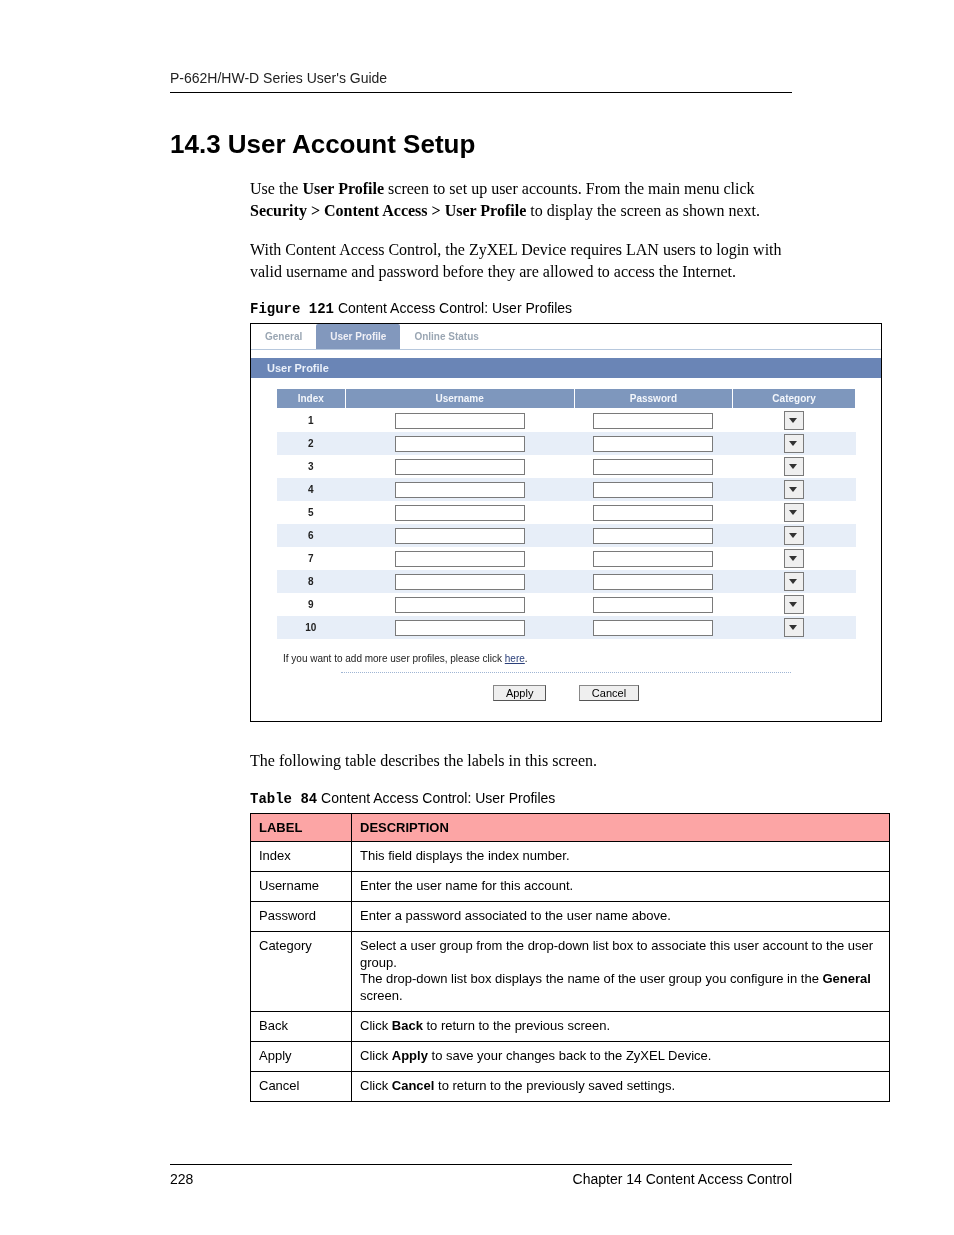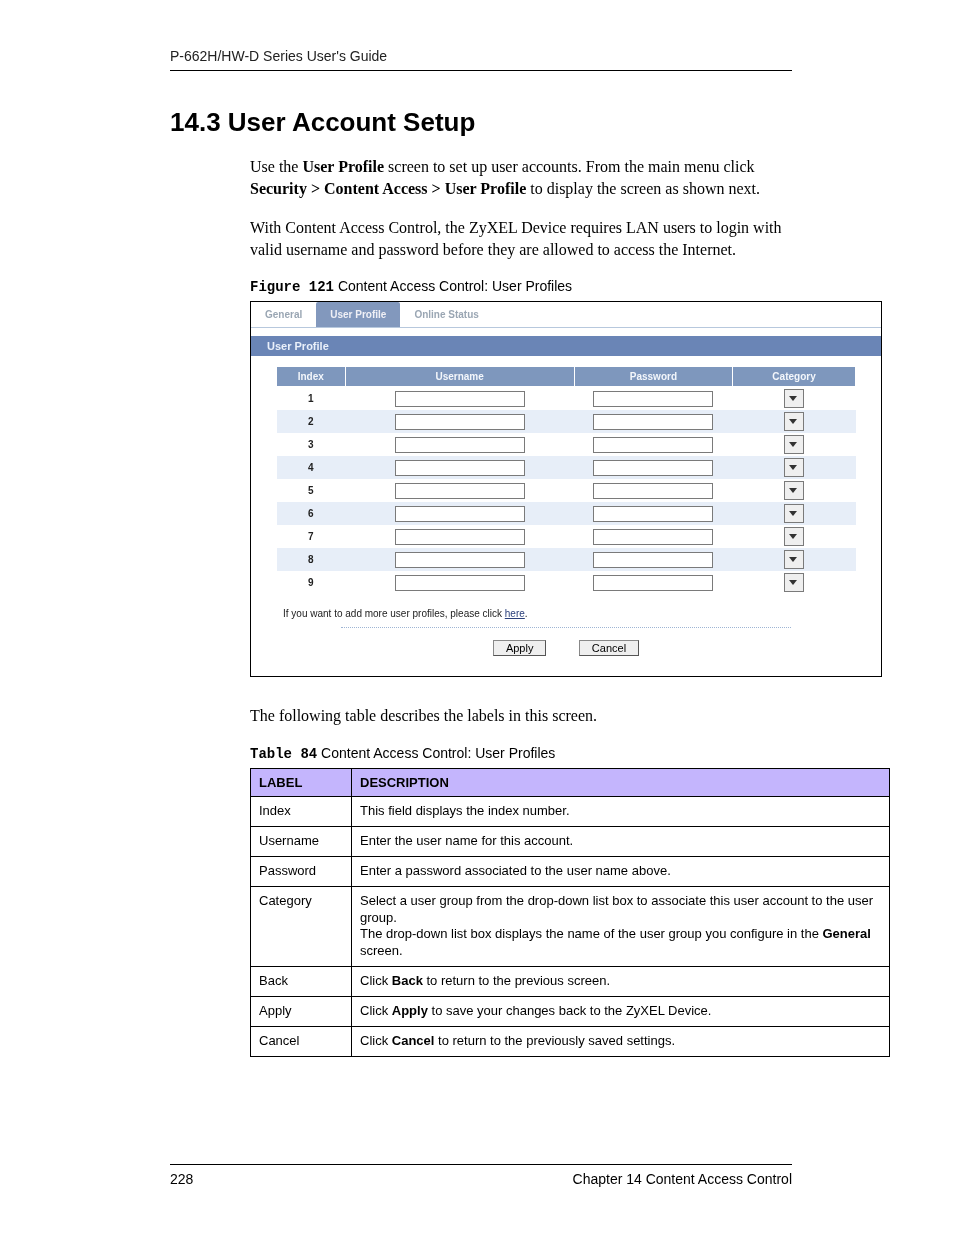--- a/index.html
+++ b/index.html
@@ -5,21 +5,21 @@
   body {
     margin: 0;
     background: #fff;
     font-family: "Times New Roman", Times, serif;
     color: #000;
   }
   .page {
     width: 850px;
     min-height: 1235px;
     margin: 0 auto;
-    padding: 48px 110px 40px 118px;
+    padding: 70px 110px 40px 118px;
     box-sizing: border-box;
     position: relative;
   }
   .running-head {
     font-family: Arial, Helvetica, sans-serif;
     font-size: 14px;
     color: #222;
     border-bottom: 1.5px solid #000;
     padding-bottom: 6px;
     margin-bottom: 36px;
@@ -161,21 +161,21 @@
 
   
   table.desc-table {
     border-collapse: collapse;
     width: 640px;
     margin-left: 80px;
     font-family: Arial, Helvetica, sans-serif;
     font-size: 13px;
   }
   .desc-table th {
-    background: #c4b5fd;
+    background: #fca5a5;
     text-align: left;
     font-weight: 700;
     padding: 6px 8px;
     border: 1px solid #000;
   }
   .desc-table td {
     padding: 6px 8px;
     border: 1px solid #000;
     vertical-align: top;
     line-height: 1.3;
@@ -279,20 +279,26 @@
               <td class="user-cell"><input class="txt" type="text" value="" style=""></td>
               <td class="pass-cell"><input class="txt" type="text" value="" style=""></td>
               <td class="cat-cell"><span class="dd"></span></td>
             </tr>
             <tr class="odd">
               <td class="idx-cell">9</td>
               <td class="user-cell"><input class="txt" type="text" value="" style=""></td>
               <td class="pass-cell"><input class="txt" type="text" value="" style=""></td>
               <td class="cat-cell"><span class="dd"></span></td>
             </tr>
+            <tr class="even">
+              <td class="idx-cell">10</td>
+              <td class="user-cell"><input class="txt" type="text" value="" style=""></td>
+              <td class="pass-cell"><input class="txt" type="text" value="" style=""></td>
+              <td class="cat-cell"><span class="dd"></span></td>
+            </tr>
           </tbody>
       </table>
       <div class="add-note">
         <span>If you want to add more user profiles, please click </span><a>here</a><span>.</span>
       </div>
       <div class="dotted-sep"></div>
       <div class="btn-row">
         <button class="win">Apply</button>
         <button class="win">Cancel</button>
       </div>

